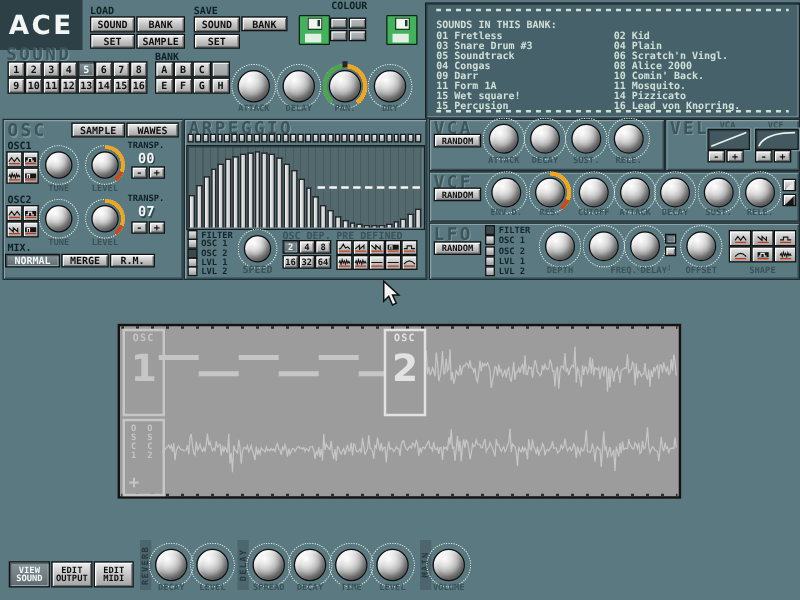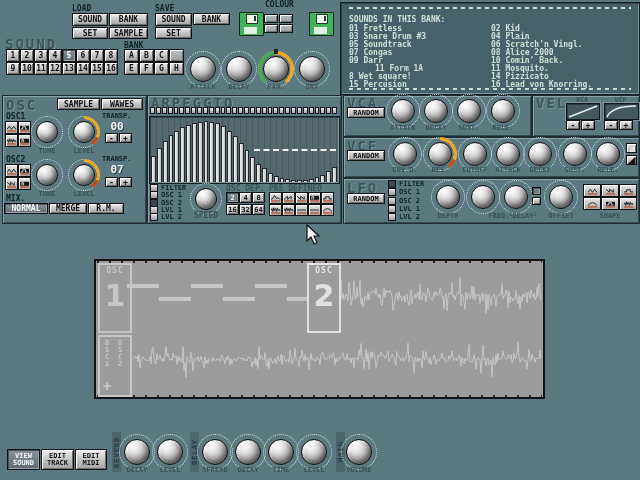--- a/index.html
+++ b/index.html
@@ -95,20 +95,21 @@
         text-align:center;text-shadow:1px 1px 0 #2e4248;}
   .logo{position:absolute;left:0;top:0;width:66px;height:40px;background:#2c4046;
         color:#f2f6f4;font:bold 21px "DejaVu Sans",sans-serif;letter-spacing:2px;
         display:flex;align-items:center;justify-content:center;}
 </style>
 </head>
 <body>
 
 <div id="screen">
 
+  <div class="logo">ACE</div>
 
   <div class="slabel" style="left:72px;top:4px">LOAD</div>
   <div class="btn" style="left:72px;top:13px;width:36px;height:13px">SOUND</div>
   <div class="btn" style="left:109px;top:13px;width:39px;height:13px">BANK</div>
   <div class="btn" style="left:72px;top:27px;width:36px;height:12px">SET</div>
   <div class="btn" style="left:109px;top:27px;width:39px;height:12px">SAMPLE</div>
 
   <div class="slabel" style="left:155px;top:4px">SAVE</div>
   <div class="btn" style="left:155px;top:13px;width:37px;height:13px">SOUND</div>
   <div class="btn" style="left:193px;top:13px;width:37px;height:12px">BANK</div>
@@ -181,27 +182,27 @@
   <div id="bankList" class="sunken" style="left:340px;top:2px;width:298px;height:91px">
     <div class="dash" style="top:4px"></div>
     <div class="li" style="left:8px;top:12px">SOUNDS IN THIS BANK:</div>
     <div class="dash" style="bottom:4px"></div>
   <div class="li" style="left: 8px; top: 21px;">01 Fretless</div>
       <div class="li" style="left: 150px; top: 21px;">02 Kid</div>
       <div class="li" style="left: 8px; top: 29px;">03 Snare Drum #3</div>
       <div class="li" style="left: 150px; top: 29px;">04 Plain</div>
       <div class="li" style="left: 8px; top: 37px;">05 Soundtrack</div>
       <div class="li" style="left: 150px; top: 37px;">06 Scratch'n Vingl.</div>
-      <div class="li" style="left: 8px; top: 45px;">07 Congas</div>
+      <div class="li" style="left: 8px; top: 45px;">04 Congas</div>
       <div class="li" style="left: 150px; top: 45px;">08 Alice 2000</div>
       <div class="li" style="left: 8px; top: 53px;">09 Darr</div>
       <div class="li" style="left: 150px; top: 53px;">10 Comin' Back.</div>
-      <div class="li" style="left: 8px; top: 61px; margin-left: 26px;">11 Form 1A</div>
+      <div class="li" style="left: 8px; top: 61px;">11 Form 1A</div>
       <div class="li" style="left: 150px; top: 61px;">11 Mosquito.</div>
-      <div class="li" style="left: 8px; top: 69px;">8 Wet square!</div>
+      <div class="li" style="left: 8px; top: 69px;">15 Wet square!</div>
       <div class="li" style="left: 150px; top: 69px;">14 Pizzicato</div>
       <div class="li" style="left: 8px; top: 77px;">15 Percusion</div>
       <div class="li" style="left: 150px; top: 77px;">16 Lead von Knorring.</div>
     </div>
 
   <div class="panel" style="left:2px;top:95px;width:143px;height:127px"></div>
   <div class="title" style="left:6px;top:97px">OSC</div>
   <div class="btn" style="left:57px;top:98px;width:43px;height:12px">SAMPLE</div>
   <div class="btn" style="left:101px;top:98px;width:42px;height:12px">WAWES</div>
 
@@ -705,21 +706,21 @@
   <svg class="cursor" style="left:306px;top:224px" width="16" height="22" viewBox="0 0 16 22">
     <polygon points="1,1 1,17 5,13 8,20 11,18.5 8,12 13,12" fill="#f4f4f4" stroke="#101010" stroke-width="1.2"></polygon>
   </svg>
 
   <div class="btn two pressed" style="left:7px;top:449px;width:33px;height:21px">
     <span>VIEW</span>
       <span>SOUND</span>
   </div>
   <div class="btn two" style="left:41px;top:449px;width:33px;height:21px">
     <span>EDIT</span>
-      <span>TRACK</span>
+      <span>OUTPUT</span>
   </div>
   <div class="btn two" style="left:75px;top:449px;width:32px;height:21px">
     <span>EDIT</span>
       <span>MIDI</span>
   </div>
 
   <div class="vstrip" style="left:112px;top:432px;height:40px">REVERB</div>
   <div class="knob k26" style="left:124px;top:439px">
       <b class="cap"></b>
     </div>

